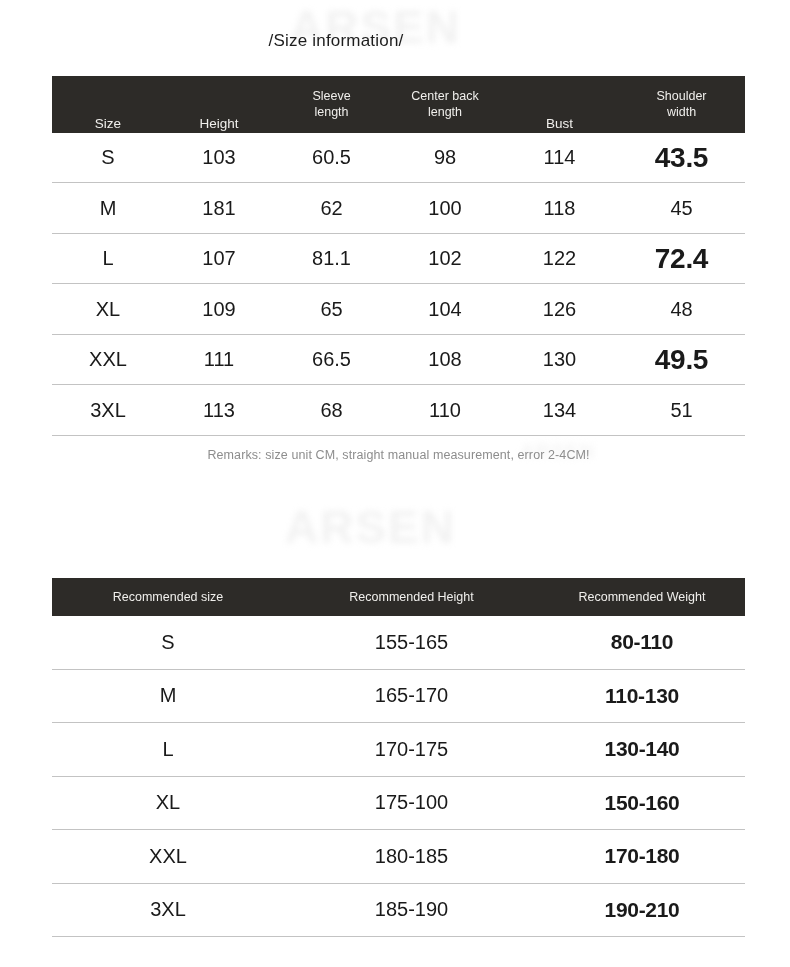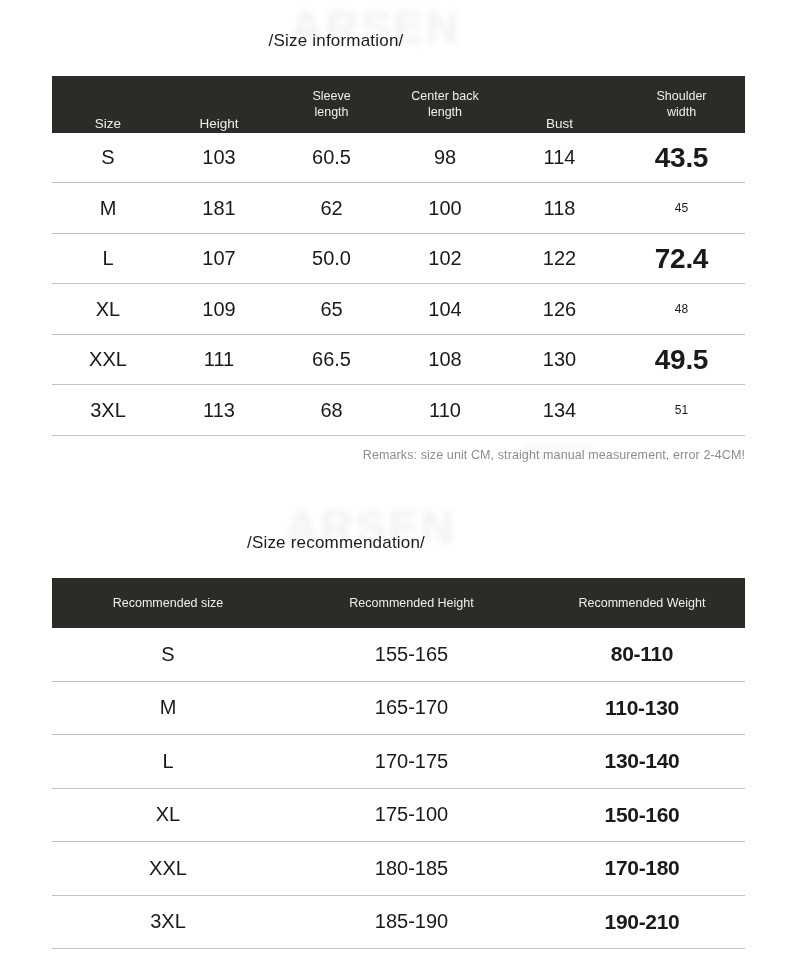--- a/index.html
+++ b/index.html
@@ -79,50 +79,50 @@
   }
 
   
   .table-1 { top: 76px; }
   .table-1 thead th { height: 48px; }
   .table-1 tbody td { height: 49.5px; }
   .table-1 .th-lbl   { display:block; font-size: 12.5px; line-height: 1.32; }
   .table-1 .th-lg    { font-size: 13.5px; margin-top: 39px; }
   .table-1 .cell     { font-size: 20px; }
   .table-1 .cell-strong { font-size: 28px; font-weight: 700; letter-spacing: -0.3px; }
-  .table-1 .cell-plain-last { font-size: 12px; }
+  .table-1 .cell-plain-last { font-size: 20px; }
 
   .t1-c1 { width: 112px; }
   .t1-c2 { width: 110px; }
   .t1-c3 { width: 115px; }
   .t1-c4 { width: 112px; }
   .t1-c5 { width: 117px; }
   .t1-c6 { width: 127px; }
 
   
   .table-2 { top: 578px; }
-  .table-2 thead th { height: 50px; }
+  .table-2 thead th { height: 38px; }
   .table-2 tbody td { height: 52.5px; }
   .table-2 .th-lbl { display:block; font-size: 12.5px; line-height: 1.3; }
   .table-2 .cell   { font-size: 20px; }
   .table-2 .cell-strong { font-size: 21px; font-weight: 700; letter-spacing: -0.3px; }
 
   .t2-c1 { width: 232px; }
   .t2-c2 { width: 255px; }
   .t2-c3 { width: 206px; }
 
   .center { text-align: center; }
 
   
   .remarks {
     position: absolute;
     left: 52px;
     top: 448px;
     width: 693px;
-    text-align: right;
+    text-align: center;
     font-size: 12.5px;
     color: #8d8d8d;
     letter-spacing: 0.1px;
   }
 </style>
 </head>
 <body>
 
 <div class="page">
 
@@ -179,21 +179,21 @@
         <td class="center cell">M</td>
         <td class="center cell">181</td>
         <td class="center cell">62</td>
         <td class="center cell">100</td>
         <td class="center cell">118</td>
         <td class="center cell-plain-last">45</td>
       </tr>
       <tr>
         <td class="center cell">L</td>
         <td class="center cell">107</td>
-        <td class="center cell">50.0</td>
+        <td class="center cell">81.1</td>
         <td class="center cell">102</td>
         <td class="center cell">122</td>
         <td class="center cell-strong">72.4</td>
       </tr>
       <tr>
         <td class="center cell">XL</td>
         <td class="center cell">109</td>
         <td class="center cell">65</td>
         <td class="center cell">104</td>
         <td class="center cell">126</td>
@@ -213,21 +213,20 @@
         <td class="center cell">68</td>
         <td class="center cell">110</td>
         <td class="center cell">134</td>
         <td class="center cell-plain-last">51</td>
       </tr>
     </tbody>
   </table>
 
   <div class="remarks">Remarks: size unit CM, straight manual measurement, error 2-4CM!</div>
 
-  <div class="section-title title-2">/Size recommendation/</div>
 
   <table class="sz-table table-2">
     <colgroup>
       <col class="t2-c1">
         <col class="t2-c2">
         <col class="t2-c3">
     </colgroup>
     <thead>
       <tr>
         <th class="center">

